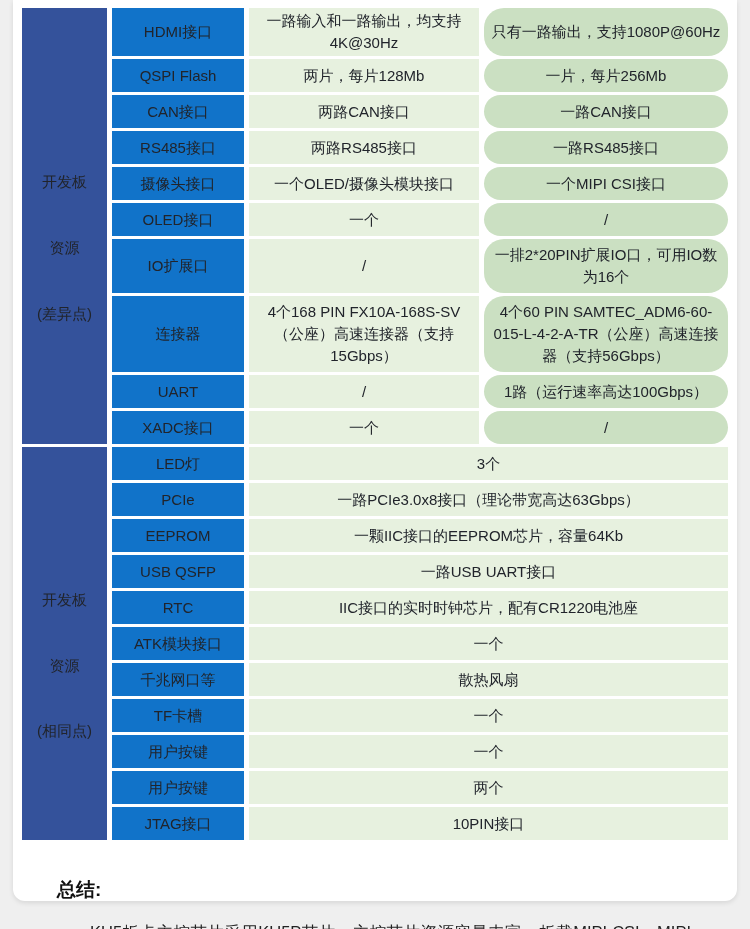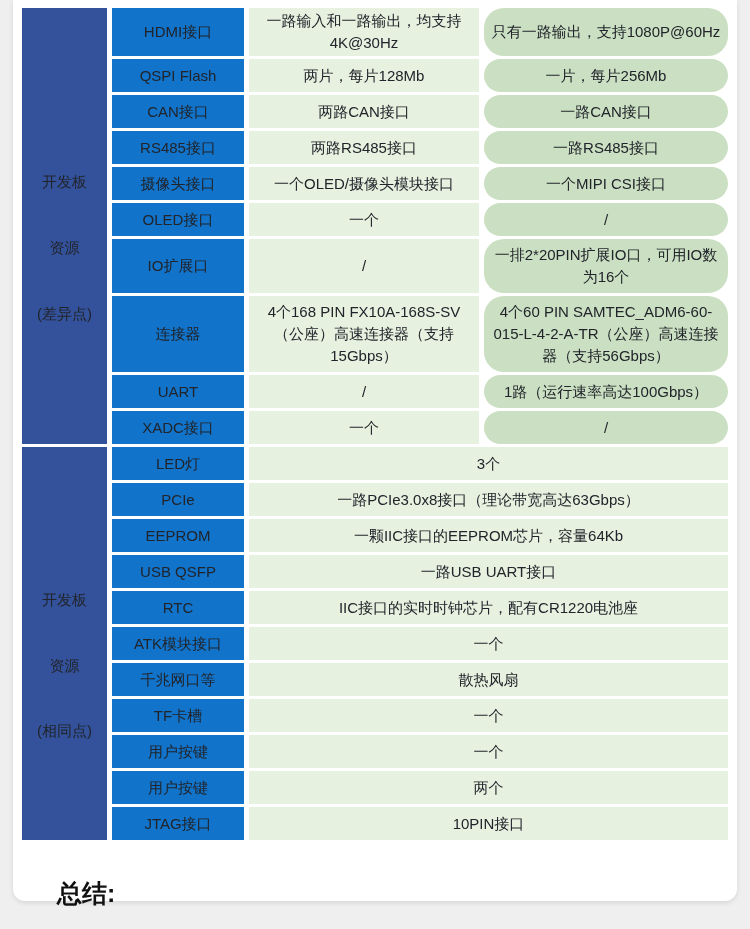--- a/index.html
+++ b/index.html
@@ -55,21 +55,21 @@
   td.va { background: var(--value-a-bg, #E7F1DF); }
   td.vb { background: var(--value-b-bg, #CBE0C2); border-radius: 20px; }
   td.shared { background: var(--value-a-bg, #E7F1DF); }
   tr.h-hdmi td { height: 44px; }
   tr.h-io td   { height: 50px; }
   tr.h-conn td { height: 72px; }
   .summary {
     padding: 34px 46px 0 44px;
   }
   .summary-title {
-    font-size: 25px;
+    font-size: 19px;
     font-weight: bold;
     color: #111111;
   }
   .summary-body {
     margin: 12px 0 0 0;
     font-size: 16.5px;
     color: #222222;
     line-height: 35px;
     text-indent: 2em;
     text-align: justify;

